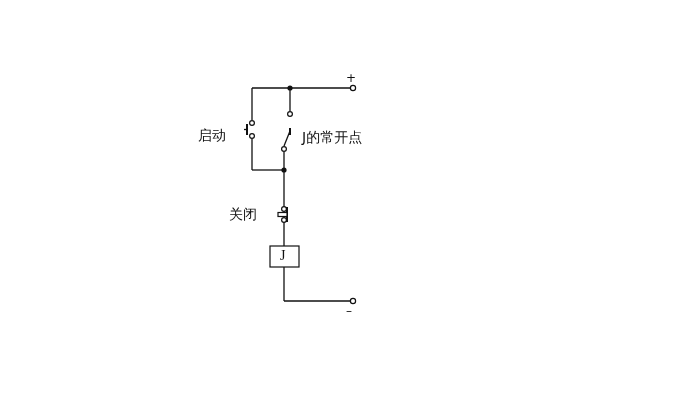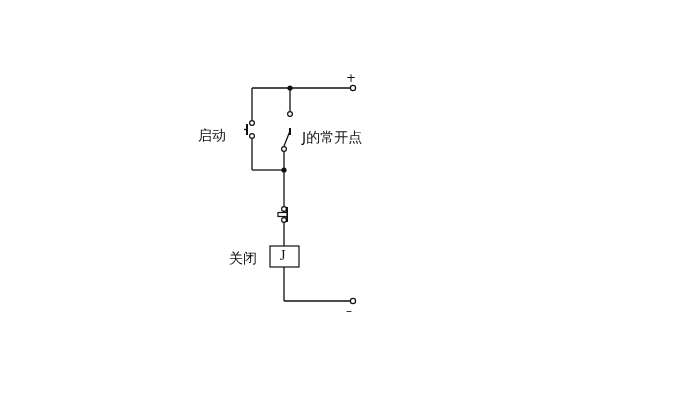--- a/index.html
+++ b/index.html
@@ -59,14 +59,14 @@
   </g>
 
   <rect x="270" y="246" width="29" height="21" fill="#fff" stroke="#111" stroke-width="1.2"></rect>
 </svg>
 
 <div class="sym" style="left:346px; top:72px;">+</div>
 <div class="sym" style="left:346px; top:305px;">–</div>
 
 <div class="lbl" style="left:198px; top:128px;">启动</div>
 <div class="lbl" style="left:302px; top:130px;">J的常开点</div>
-<div class="lbl" style="left:229px; top:207px;margin-top:44px;">关闭</div>
+<div class="lbl" style="left:229px; top:207px;">关闭</div>
 <div class="relay-text" style="left:280px; top:249px;">J</div>
 
 </body></html>

